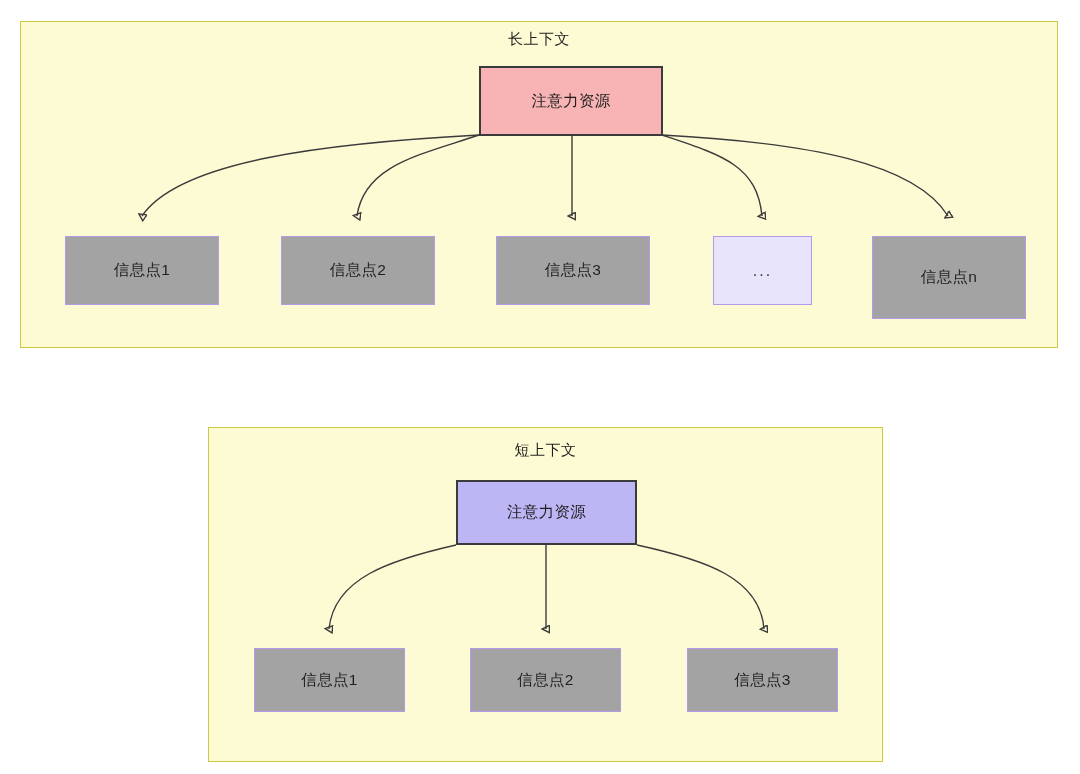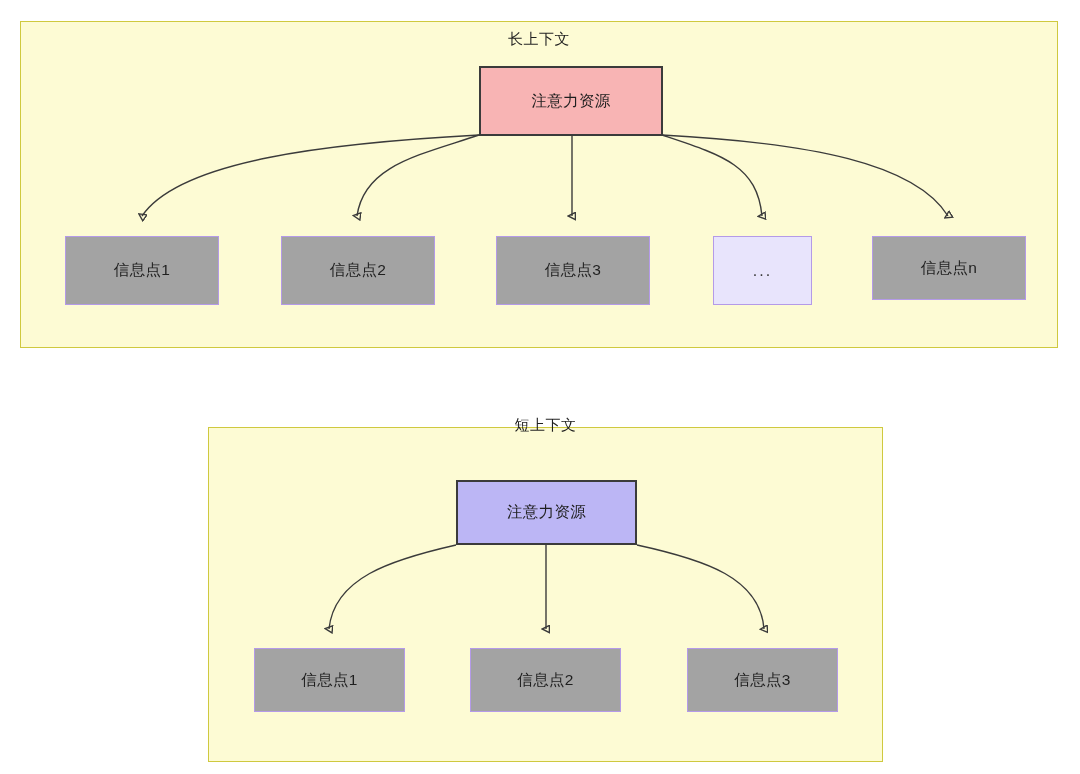--- a/index.html
+++ b/index.html
@@ -117,25 +117,25 @@
   <div class="node node-attention-long" style="left:479px; top:66px; width:184px; height:70px;">注意力资源</div>
 
   <div class="node node-info" style="left:65px; top:236px; width:154px; height:69px;">信息点1</div>
 
   <div class="node node-info" style="left:281px; top:236px; width:154px; height:69px;">信息点2</div>
 
   <div class="node node-info" style="left:496px; top:236px; width:154px; height:69px;">信息点3</div>
 
   <div class="node node-ellipsis" style="left:713px; top:236px; width:99px; height:69px;">...</div>
 
-  <div class="node node-info" style="left:872px; top:236px; width:154px; height:64px;">信息点n</div>
+  <div class="node node-info" style="left:872px; top:236px; width:154px; height:83px;">信息点n</div>
 
   <div class="group-box" style="left:208px; top:427px; width:675px; height:335px;">
   </div>
-  <div class="group-title" style="left:208px; top:416px; width:675px;">短上下文</div>
+  <div class="group-title" style="left:208px; top:441px; width:675px;">短上下文</div>
 
   <svg class="edges">
 
     <path d="M 456,545 C 390,560 334,578 329,629" marker-end="url(#ah)"></path>
 
     <path d="M 546,545 L 546,629" marker-end="url(#ah)"></path>
 
     <path d="M 637,545 C 706,560 760,578 764,629" marker-end="url(#ah)"></path>
   </svg>
 

